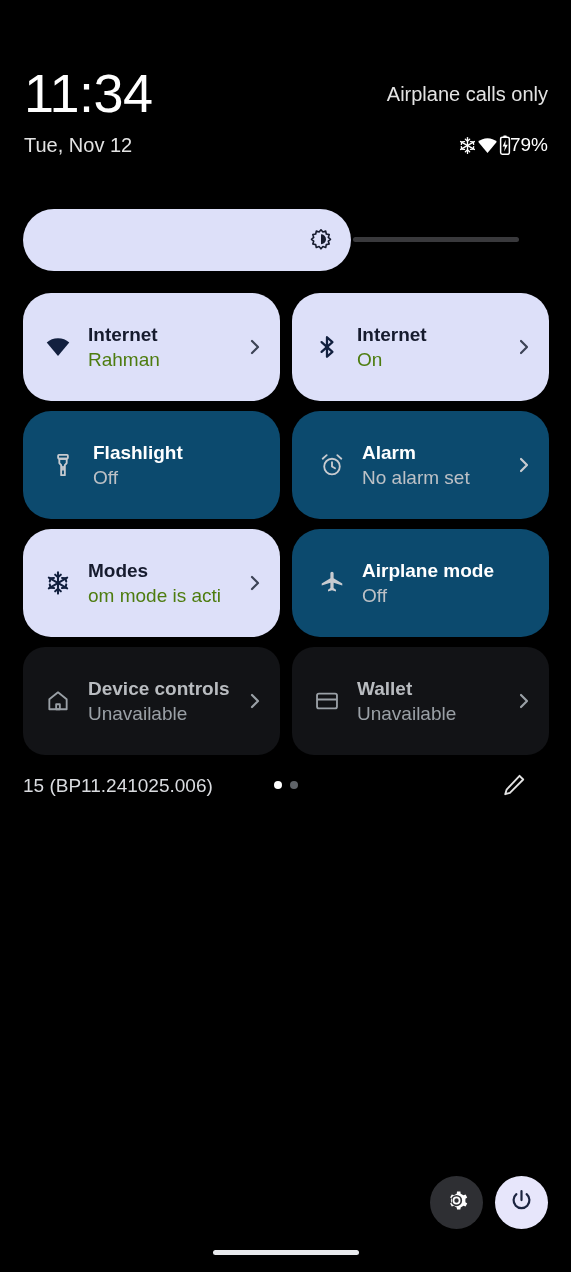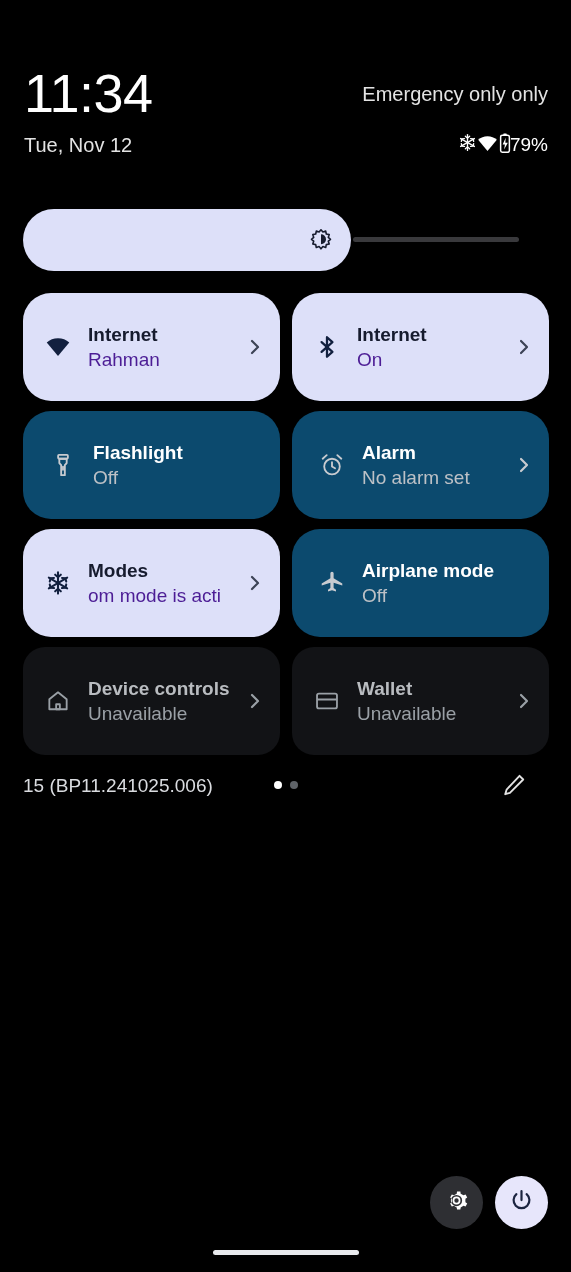--- a/index.html
+++ b/index.html
@@ -56,21 +56,21 @@
     font-weight: 400;
     color: #e3e3e3;
   }
 
   .status-icons {
     position: absolute;
     right: 23px;
     top: 133px;
     height: 24px;
     display: flex;
-    align-items: flex-start;
+    align-items: center;
   }
 
   .status-icons .battery-pct {
     font-size: 19px;
     line-height: 24px;
     color: #ffffff;
     margin-left: -2px;
   }
 
   .sicon { display: block; }
@@ -165,21 +165,21 @@
 
   .tile-sub {
     font-size: 19px;
     line-height: 25px;
     font-weight: 400;
     white-space: nowrap;
     overflow: hidden;
   }
 
   .tile.active .tile-title { color: #161b2e; }
-  .tile.active .tile-sub   { color: #4c1d95; }
+  .tile.active .tile-sub   { color: #4d7c0f; }
 
   .tile.inactive .tile-title { color: #ffffff; }
   .tile.inactive .tile-sub   { color: #bdc1c6; }
 
   .tile.unavailable .tile-title { color: #b9bcc0; }
   .tile.unavailable .tile-sub   { color: #9aa0a6; }
 
   
   .tile-sub.marquee {
     -webkit-mask-image: linear-gradient(to right, transparent 0px, #000 16px, #000 calc(100% - 16px), transparent 100%);
@@ -272,21 +272,21 @@
     border-radius: 3px;
     background: #e8eaed;
   }
 </style>
 </head>
 <body>
 
 <div class="header">
   <div class="clock">11:34</div>
   <div class="date">Tue, Nov 12</div>
-  <div class="carrier">Emergency only only</div>
+  <div class="carrier">Airplane calls only</div>
 
   <div class="status-icons">
     <span>
       <svg class="sicon" width="19" height="19" viewBox="0 0 24 24" fill="none" stroke="#ffffff" stroke-width="1.7" stroke-linecap="round">
         <line x1="12" y1="2" x2="12" y2="22"></line>
         <line x1="3.3" y1="7" x2="20.7" y2="17"></line>
         <line x1="3.3" y1="17" x2="20.7" y2="7"></line>
         <polyline points="9.3,4 12,6.5 14.7,4" fill="none"></polyline>
         <polyline points="9.3,20 12,17.5 14.7,20" fill="none"></polyline>
         <polyline points="4.2,10.6 5,7.4 8.2,7.1" fill="none"></polyline>

